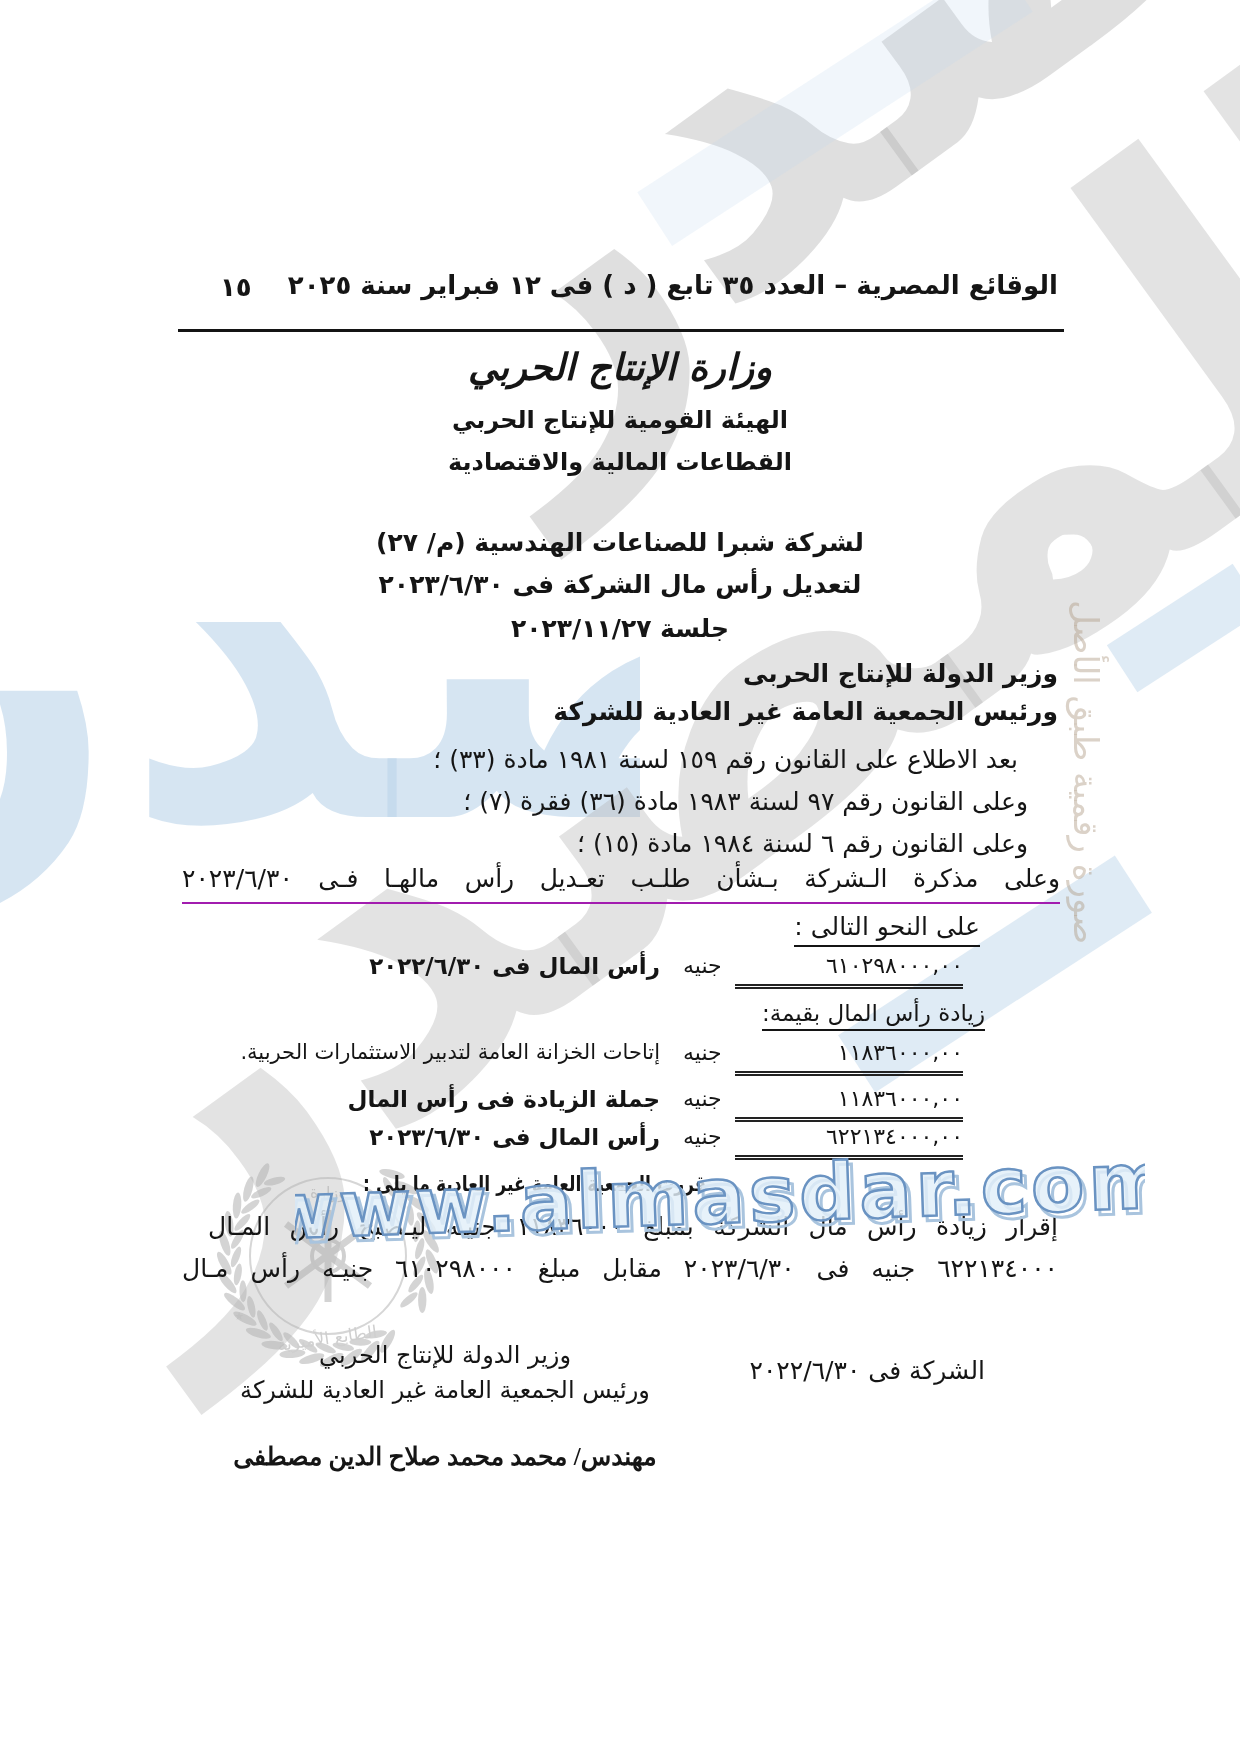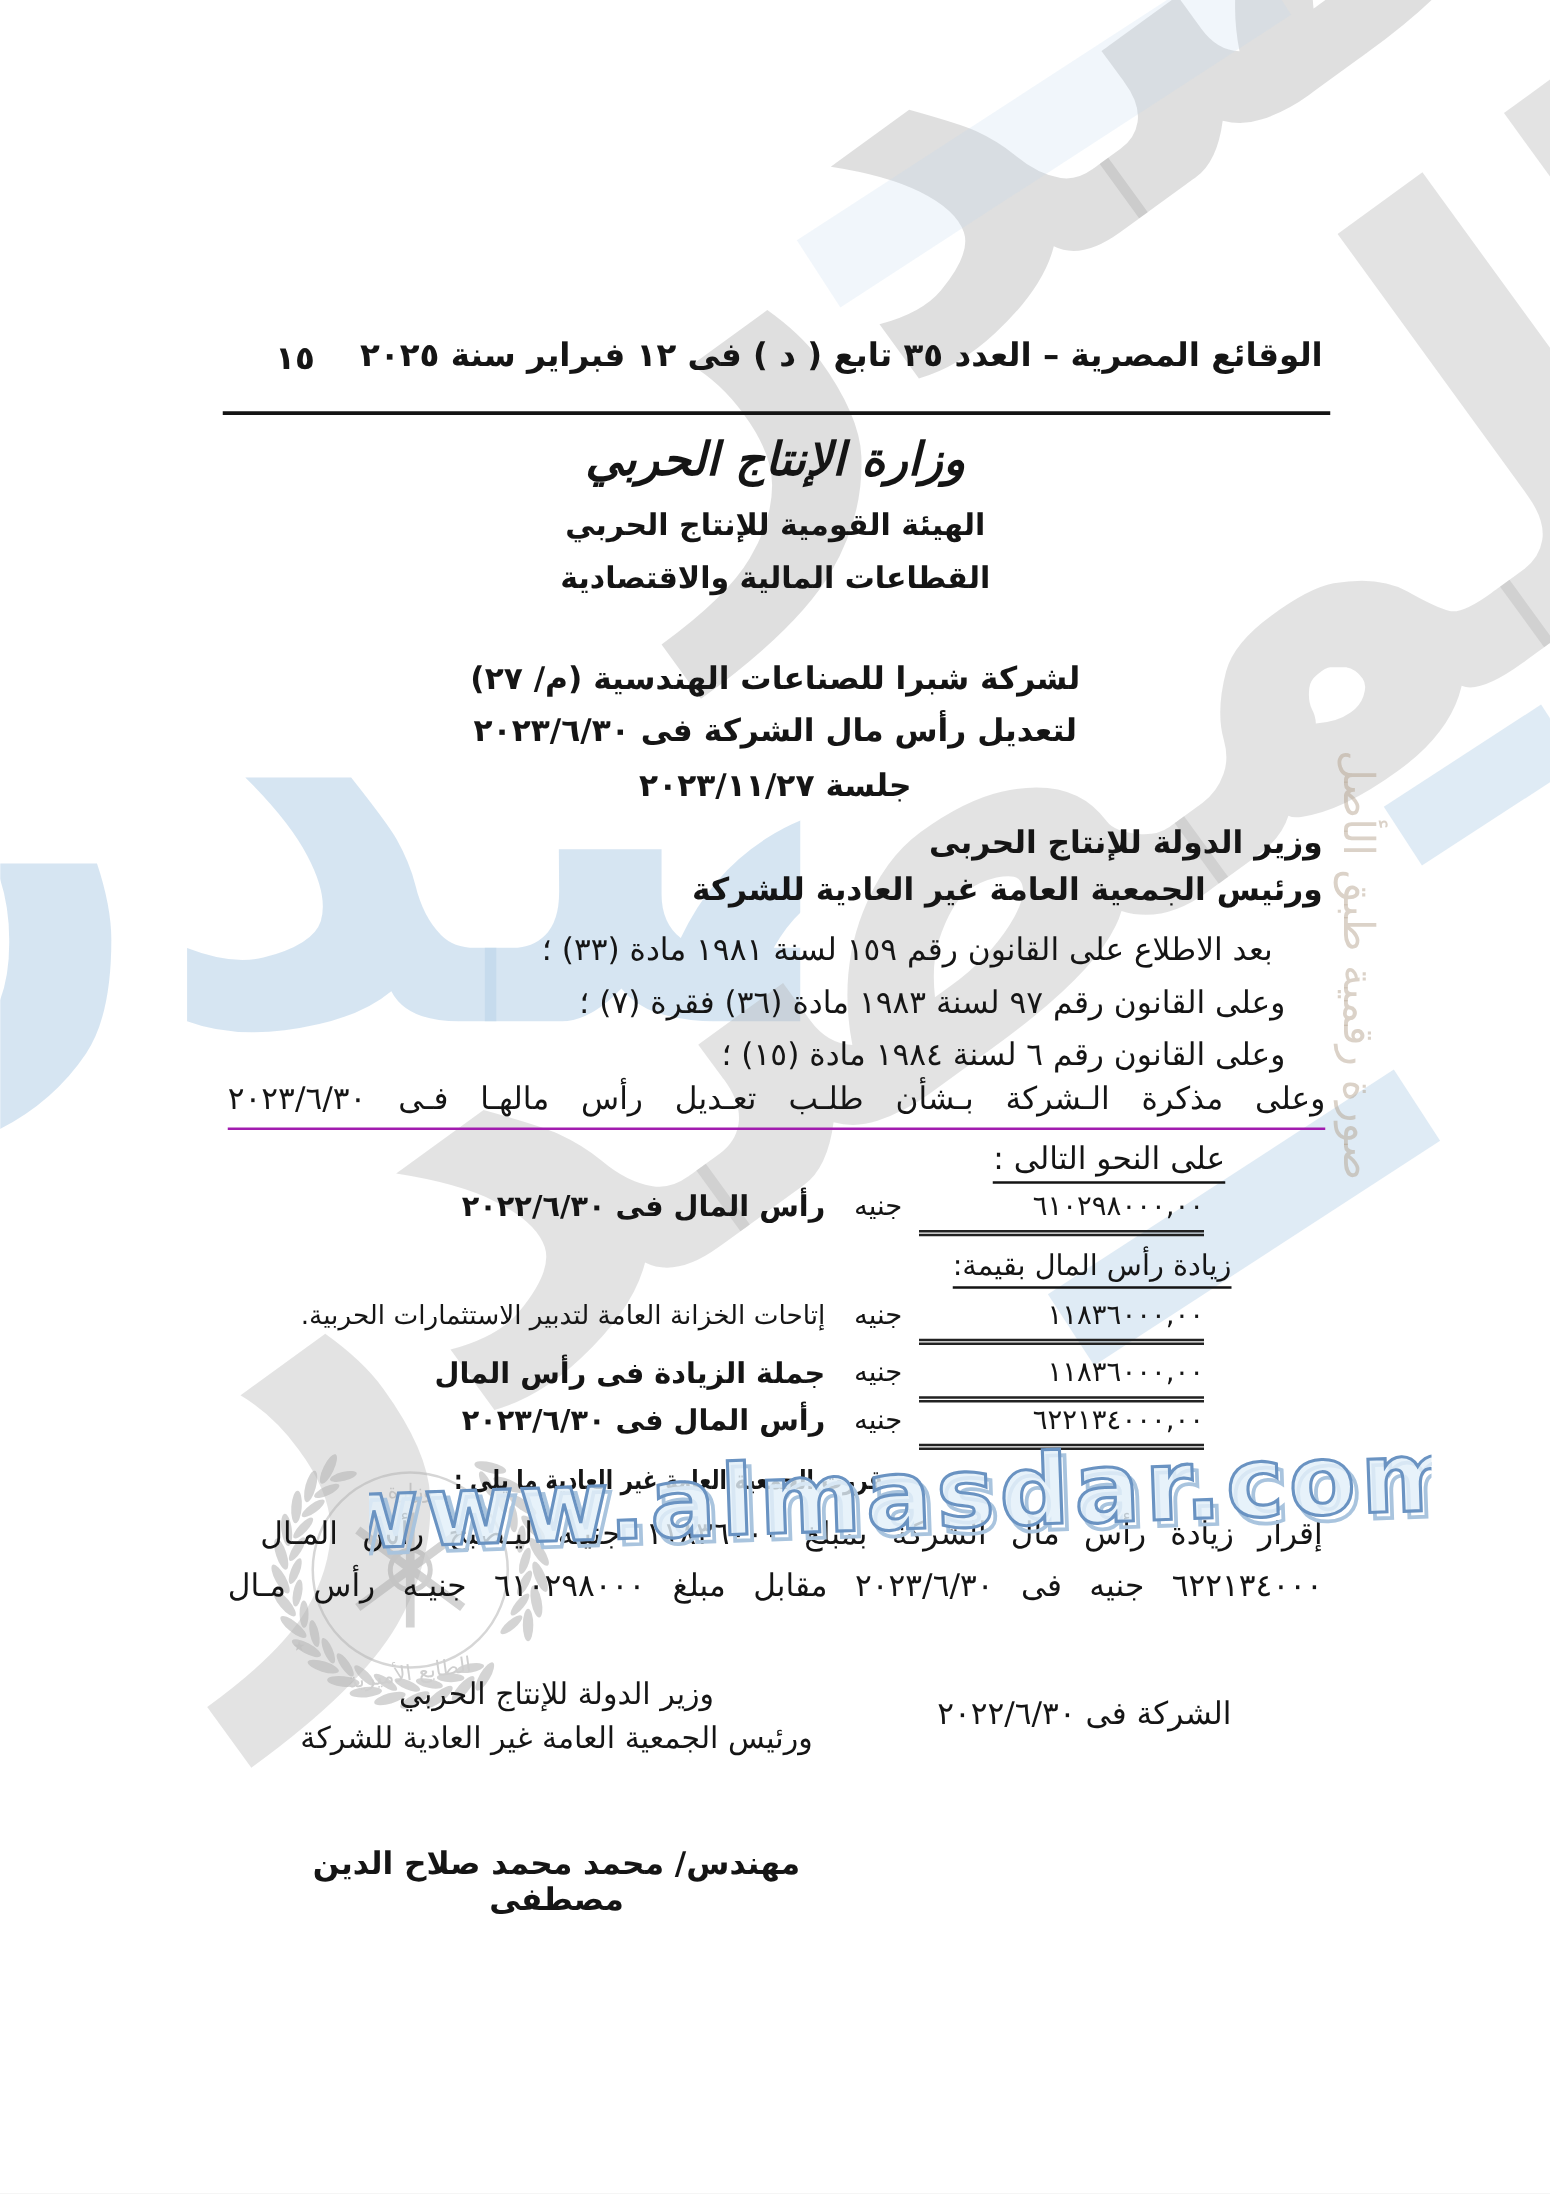--- a/index.html
+++ b/index.html
@@ -45,21 +45,21 @@
   .res-head{top:1172px;left:363px;font-size:21px;font-weight:800;transform:scaleX(.82);transform-origin:left center;}
   .para{left:182px;width:876px;font-size:25px;white-space:normal;position:absolute;z-index:4;
         text-align:justify;text-align-last:justify;}
   .p1{top:1212px;padding-left:26px;width:850px;}
   .p2{top:1254px;}
   .p3{top:1356px;right:255px;font-size:25px;}
   
   .sig{left:205px;width:480px;text-align:center;position:absolute;z-index:4;}
   .sig1{top:1341px;font-size:24px;}
   .sig2{top:1376px;font-size:24px;}
-  .signame{top:1476px;font-size:25px;font-weight:800;}
+  .signame{top:1442px;font-size:25px;font-weight:800;font-family:Liberation Serif, serif;}
   
   .wm{pointer-events:none;}
   .wm-blue-clip{position:absolute;left:0;top:540px;width:640px;height:560px;overflow:hidden;z-index:1;}
   .wm-blue-word{position:absolute;left:-150px;top:-120px;font-size:470px;font-weight:700;
                 color:rgba(187,212,234,.60);line-height:1;white-space:nowrap;}
   .wm-gray1{left:300px;top:170px;font-size:430px;font-weight:700;color:rgba(174,174,174,.40);
             transform:rotate(-36deg);transform-origin:left top;z-index:1;line-height:1;}
   .wm-gray2{left:-90px;top:980px;font-size:480px;font-weight:700;color:rgba(178,178,178,.36);
             transform:rotate(-36deg);transform-origin:left top;z-index:1;line-height:1;}
   .wm-bar{position:absolute;background:rgba(192,216,236,.5);z-index:1;}

